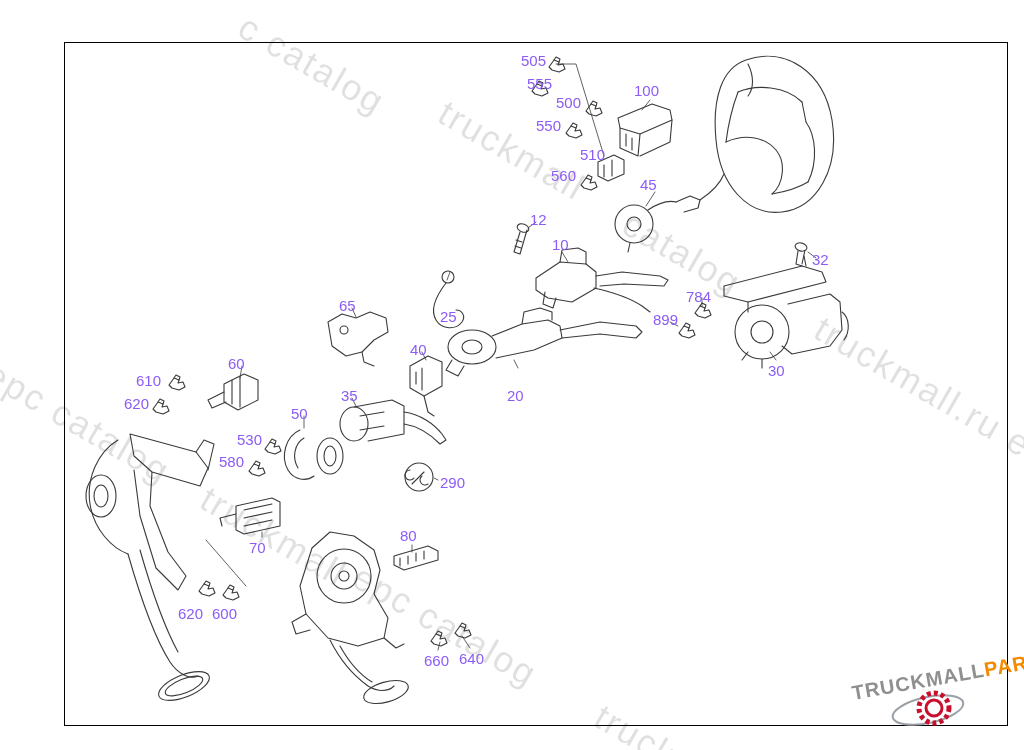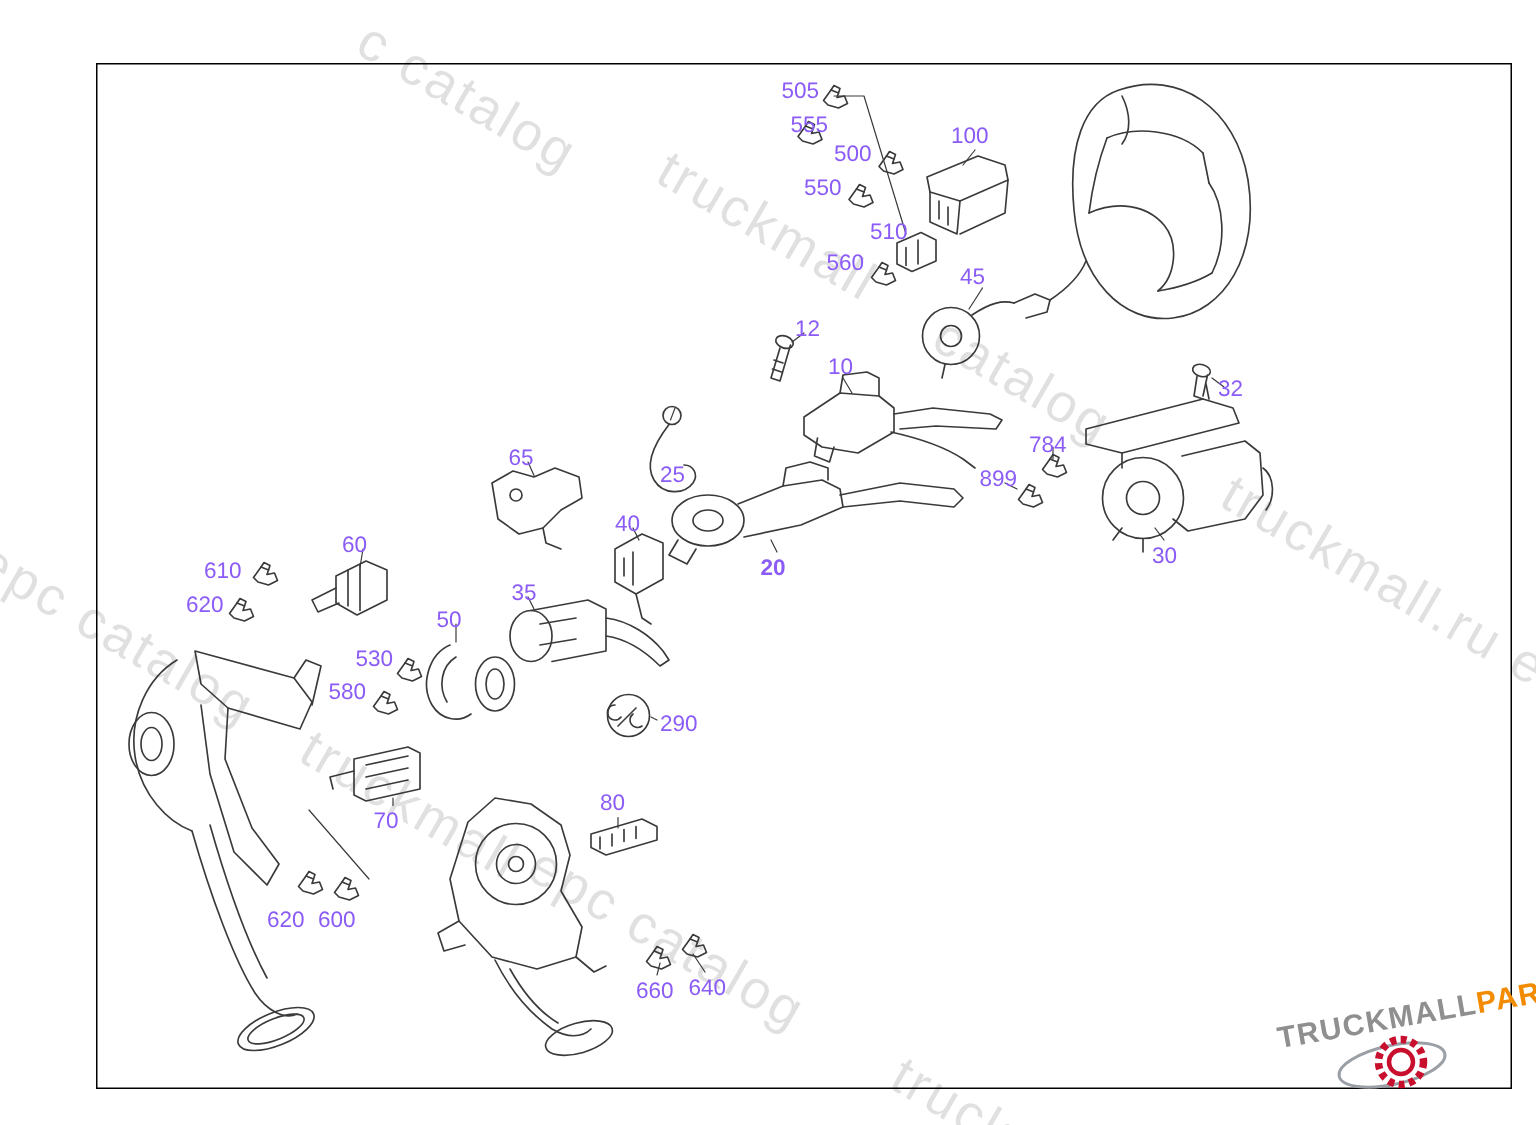--- a/index.html
+++ b/index.html
@@ -258,21 +258,21 @@
       <div class="part-label" style="left: 640px; top: 176px;">45</div>
       <div class="part-label" style="left: 530px; top: 211px;">12</div>
       <div class="part-label" style="left: 552px; top: 236px;">10</div>
       <div class="part-label" style="left: 440px; top: 261px; margin-top: 47px;">25</div>
       <div class="part-label" style="left: 812px; top: 251px;">32</div>
       <div class="part-label" style="left: 686px; top: 288px;">784</div>
       <div class="part-label" style="left: 653px; top: 311px;">899</div>
       <div class="part-label" style="left: 339px; top: 297px;">65</div>
       <div class="part-label" style="left: 768px; top: 362px;">30</div>
       <div class="part-label" style="left: 410px; top: 341px;">40</div>
-      <div class="part-label" style="left: 507px; top: 370px; font-weight: bold;">20</div>
+      <div class="part-label" style="left: 507px; top: 387px;">20</div>
       <div class="part-label" style="left: 228px; top: 355px;">60</div>
       <div class="part-label" style="left: 136px; top: 372px; text-align: right;">610</div>
       <div class="part-label" style="left: 124px; top: 395px;">620</div>
       <div class="part-label" style="left: 341px; top: 387px;">35</div>
       <div class="part-label" style="left: 291px; top: 405px;">50</div>
       <div class="part-label" style="left: 237px; top: 431px;">530</div>
       <div class="part-label" style="left: 219px; top: 453px;">580</div>
       <div class="part-label" style="left: 440px; top: 474px;">290</div>
       <div class="part-label" style="left: 249px; top: 539px;">70</div>
       <div class="part-label" style="left: 400px; top: 527px;">80</div>

